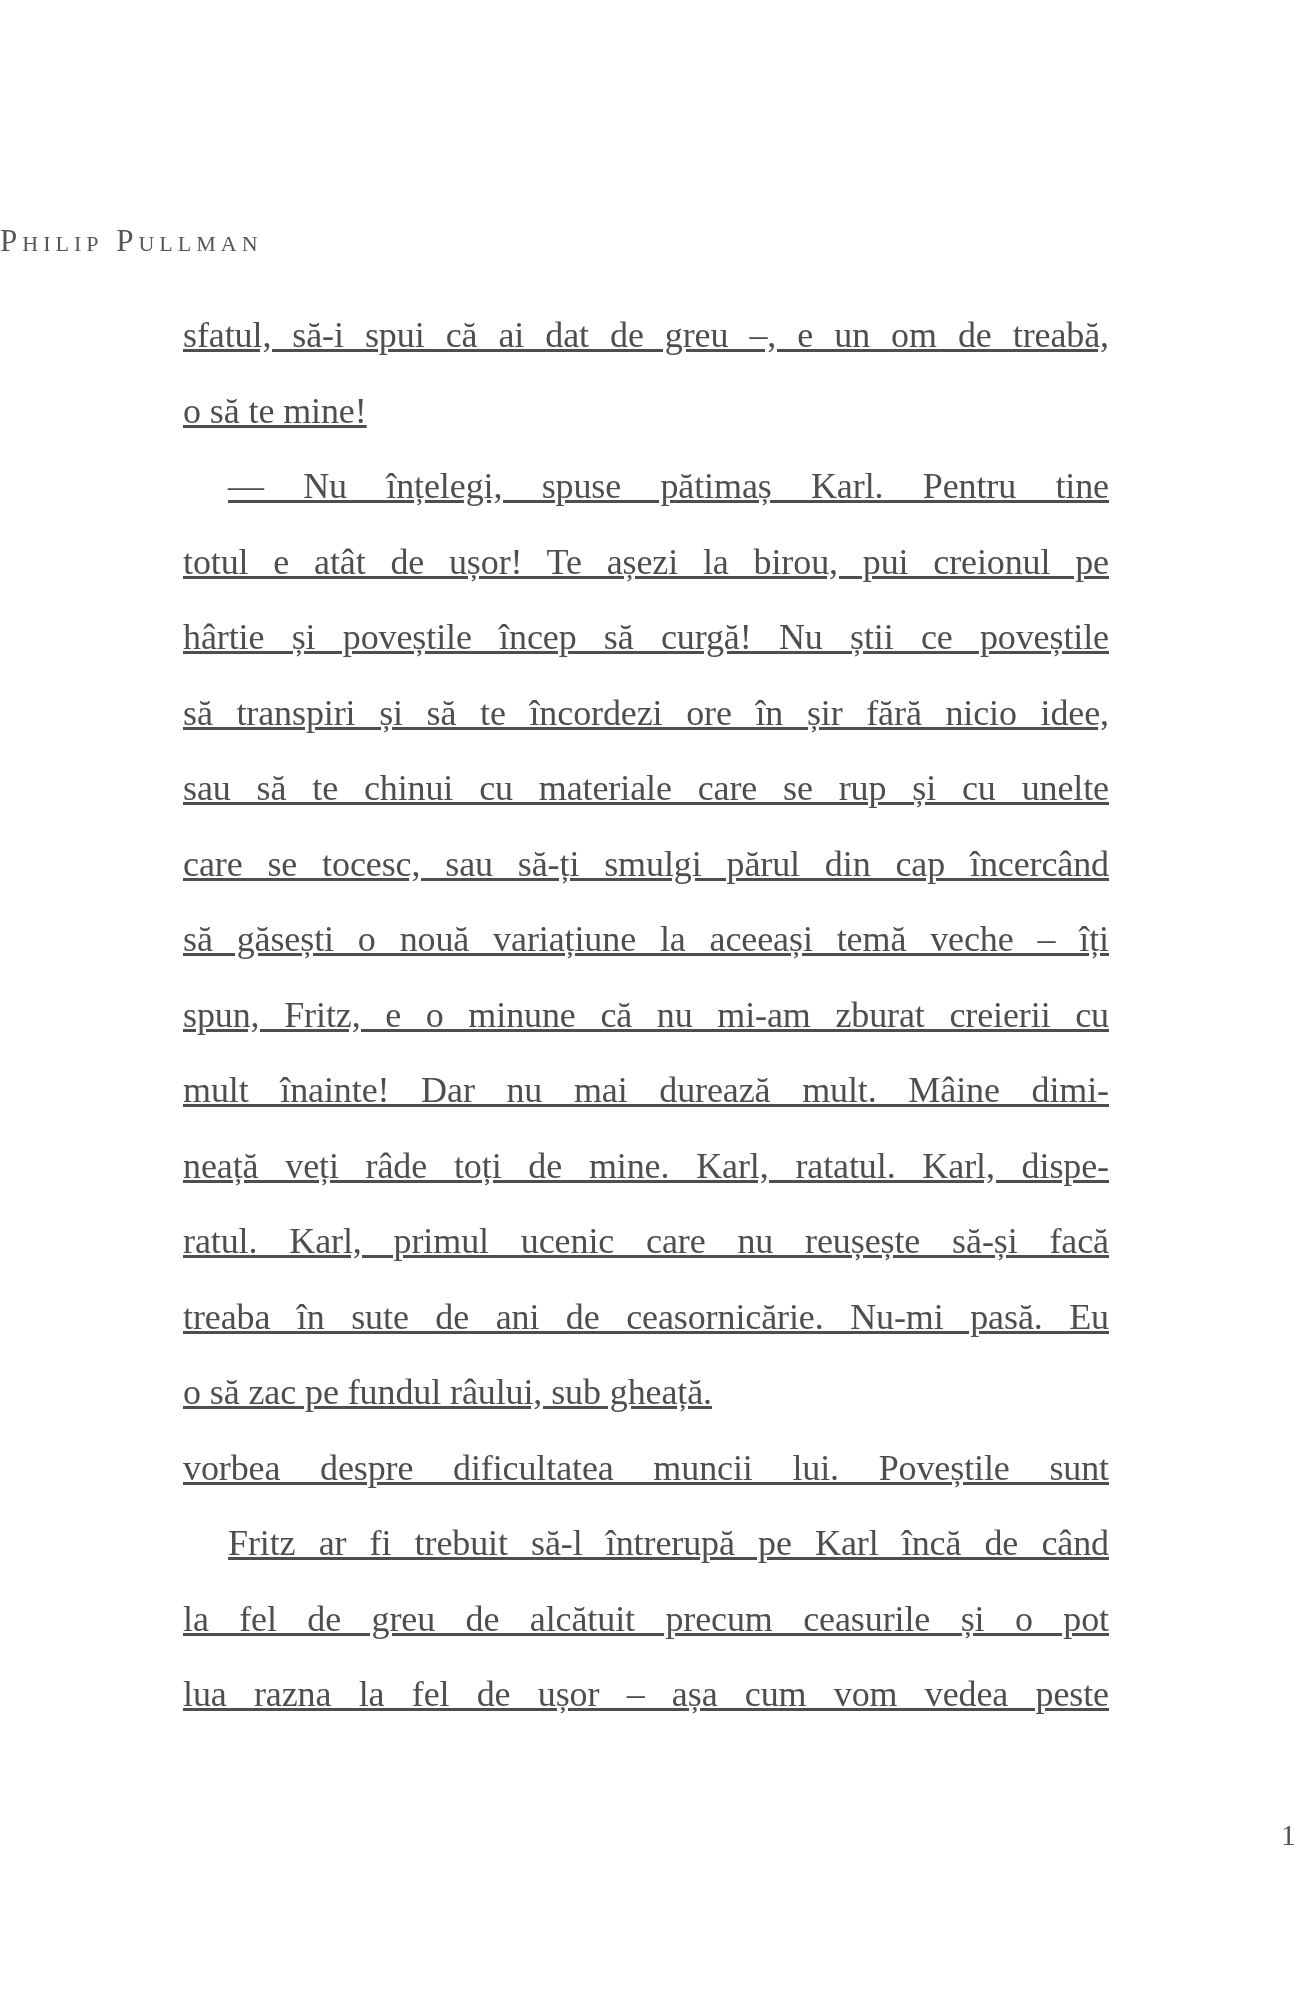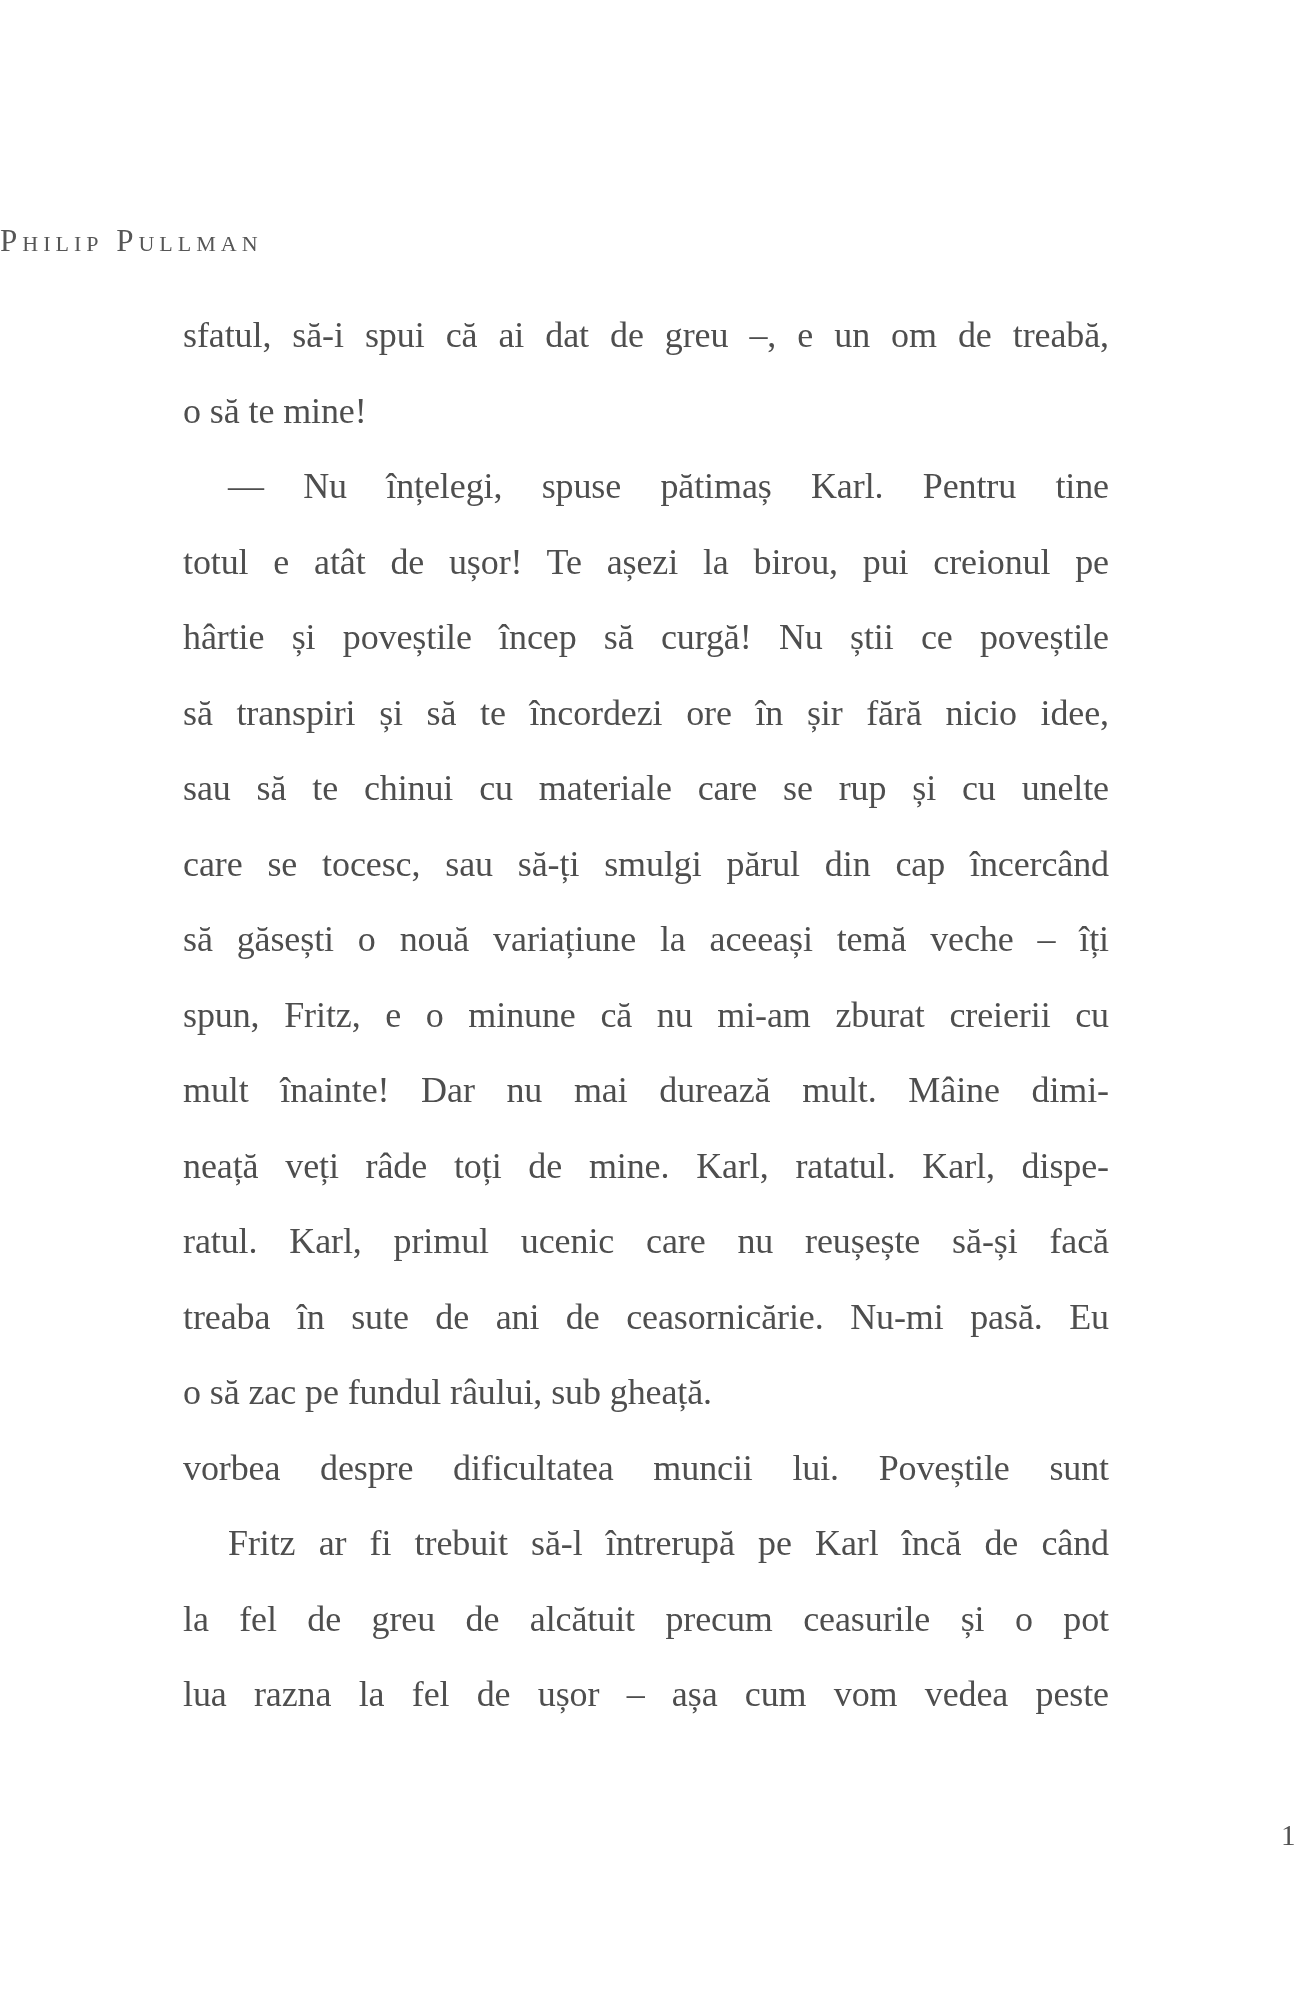--- a/index.html
+++ b/index.html
@@ -36,20 +36,21 @@
     line-height: 75.5px;
     letter-spacing: -0.1px;
     color: #4e4e4e;
   }
   .line {
     text-align: justify;
     text-align-last: justify;
     white-space: normal;
     height: 75.5px;
     overflow: visible;
+    text-decoration: underline;
   }
   .line.para-end {
     text-align-last: left;
   }
   .line.indent {
     text-indent: 45px;
   }
   .folio {
     position: absolute;
     top: 1819px;

